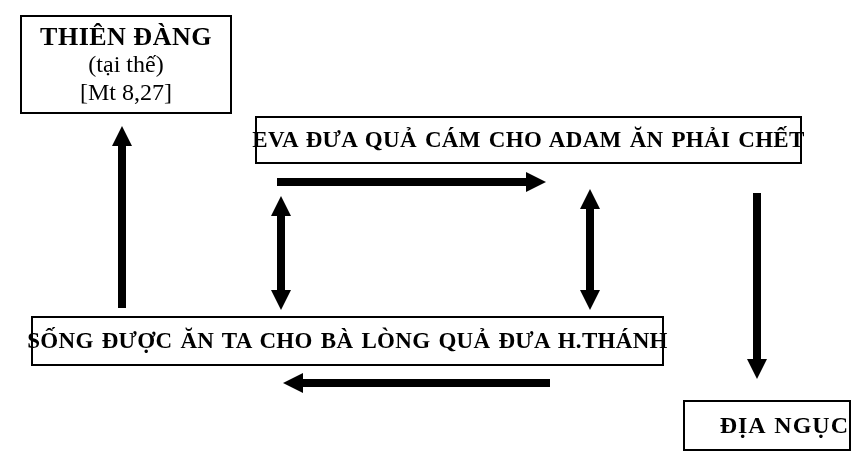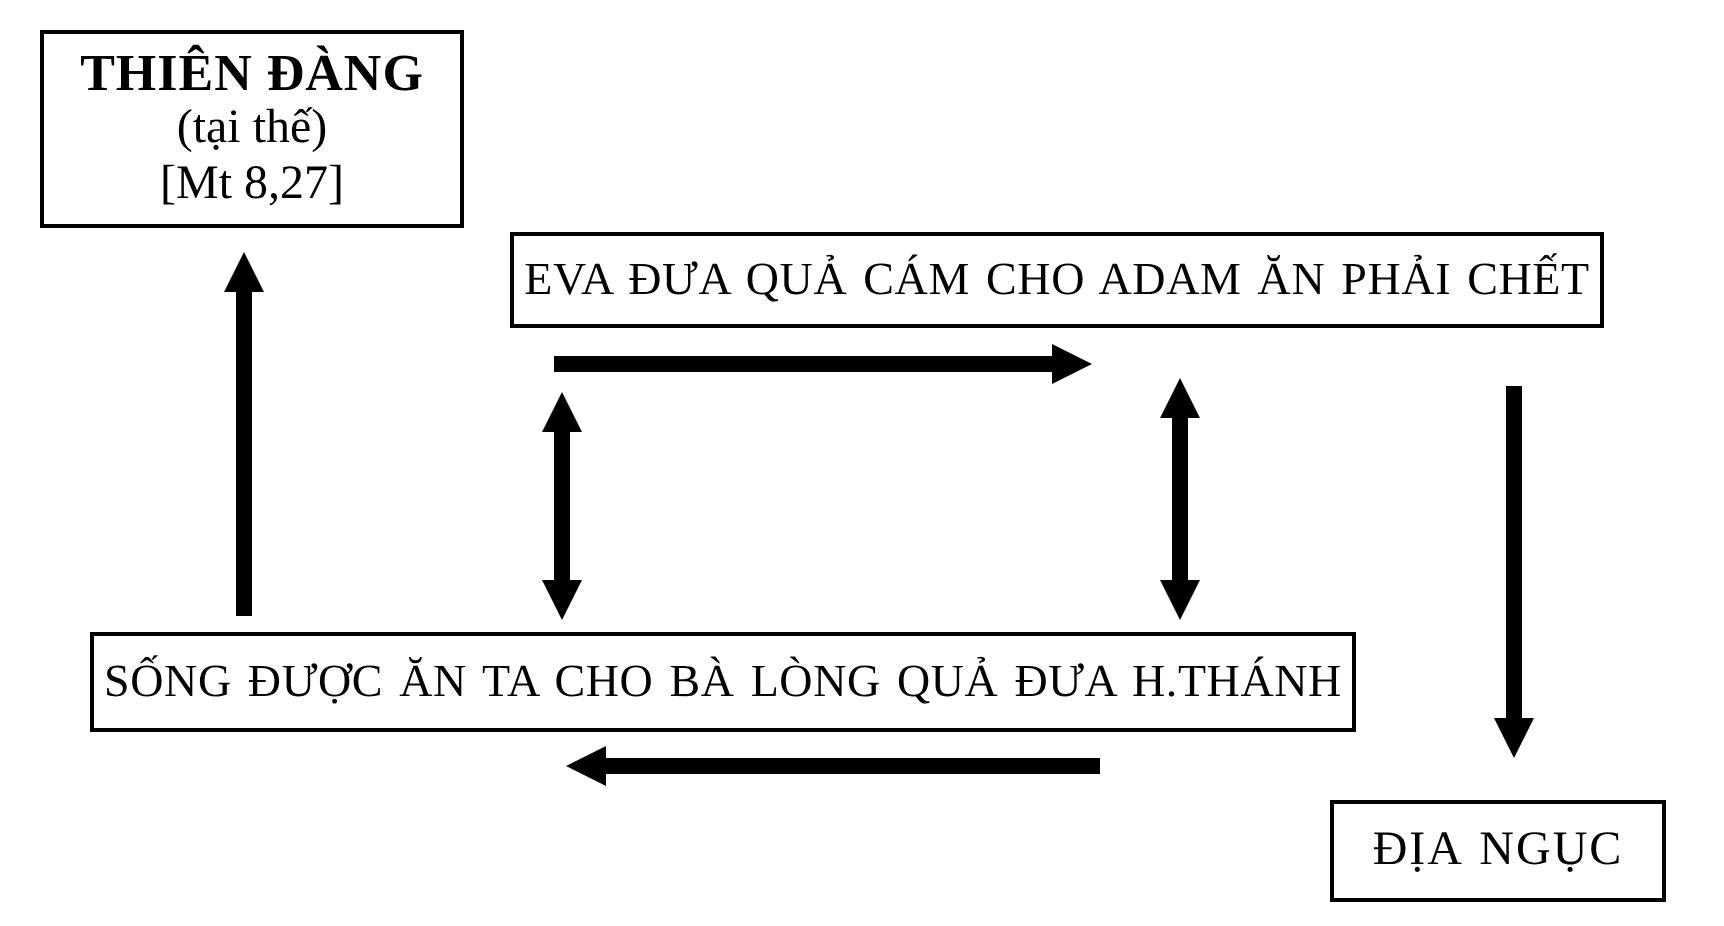--- a/index.html
+++ b/index.html
@@ -27,35 +27,35 @@
     color: #000000;
     box-sizing: border-box;
     display: flex;
     flex-direction: column;
     align-items: center;
     justify-content: center;
     text-align: center;
   }
   .box-heaven   { left: 20px;  top: 15px;  width: 212px; height: 99px; }
   .box-eva      { left: 255px; top: 116px; width: 547px; height: 48px; }
-  .box-song     { left: 45px;  top: 316px; width: 633px; height: 50px; }
-  .box-hell     { left: 665px; top: 400px; width: 168px; height: 51px; }
+  .box-song     { left: 31px;  top: 316px; width: 633px; height: 50px; }
+  .box-hell     { left: 683px; top: 400px; width: 168px; height: 51px; align-items: flex-end; }
 
   .box-title {
     font-weight: bold;
     font-size: 26px;
     line-height: 1.1;
     letter-spacing: 0.5px;
   }
   .box-sub {
     font-size: 24px;
     line-height: 1.15;
   }
   .box-label {
-    font-weight: normal;
+    font-weight: bold;
     font-size: 23px;
     white-space: nowrap;
     letter-spacing: 0.3px;
     word-spacing: 2px;
   }
   .box-hell .box-label {
     font-size: 24px;
     letter-spacing: 1px;
   }
 </style>

